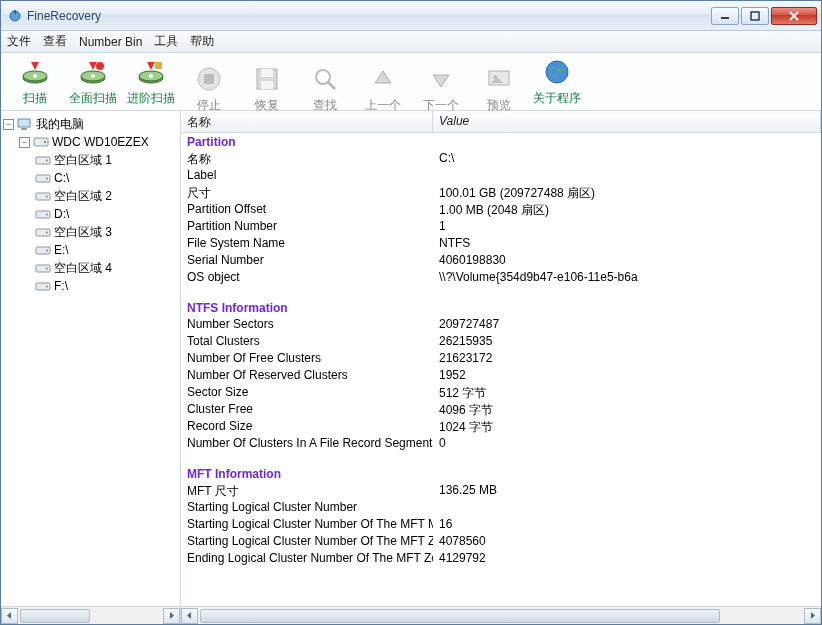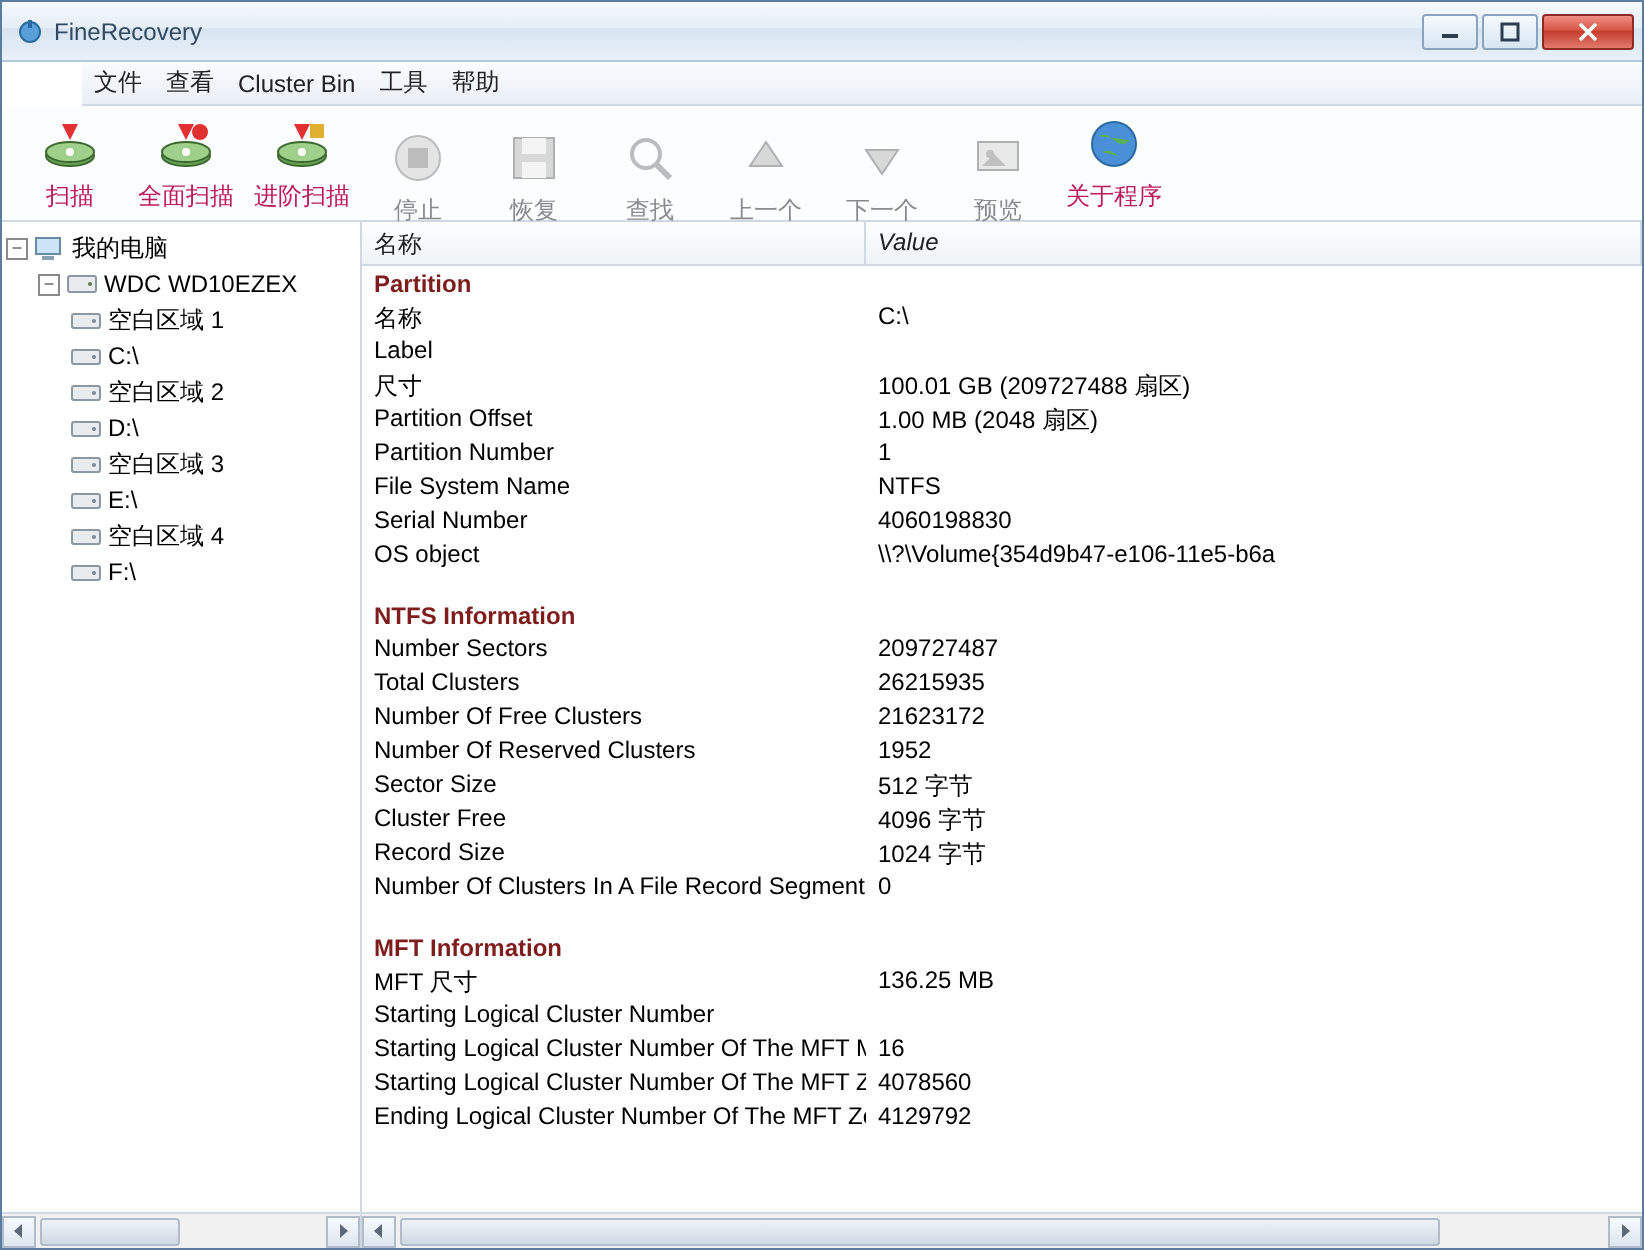--- a/index.html
+++ b/index.html
@@ -5,42 +5,42 @@
 * { box-sizing: border-box; margin: 0; padding: 0; font-family: "Microsoft YaHei", "SimSun", Tahoma, sans-serif; font-size: 12px; }
 body { background: #fff; user-select: none; }
 .window { width: 822px; height: 625px; border: 1px solid #5a7ca0; background: #fff; display: flex; flex-direction: column; }
 .titlebar { height: 30px; background: linear-gradient(to bottom, #f4f8fc 0%, #e6eef7 45%, #d7e4f1 46%, #e8f0f8 100%); display: flex; align-items: center; padding: 0 4px 0 6px; border-bottom: 1px solid #b5c7d9; }
 .titlebar .appicon { width: 16px; height: 16px; margin-right: 4px; display: flex; align-items: center; justify-content: center; }
 .titlebar .title { color: #314a63; font-size: 12px; flex: 1; }
 .winbtns { display: flex; gap: 2px; }
 .winbtn { width: 28px; height: 18px; border: 1px solid #8aa4c0; border-radius: 2px; background: linear-gradient(to bottom,#f6fafd,#d7e5f2); display: flex; align-items: center; justify-content: center; }
 .winbtn.close { width: 46px; background: linear-gradient(to bottom,#f08f85,#d65544 45%,#c53a2a 46%,#e2796a); border-color:#8a2d22; }
 .winbtn svg { display:block; }
-.menubar { height: 22px; display: flex; align-items: center; padding: 0 6px; gap: 12px; background: linear-gradient(to bottom,#fafcfe,#e9eff6); border-bottom:1px solid #cfd9e4;margin-left:40px; }
+.menubar { height: 22px; display: flex; align-items: center; padding: 0 6px; gap: 12px; background: linear-gradient(to bottom,#fafcfe,#e9eff6); border-bottom:1px solid #cfd9e4; }
 .menubar span { color:#222; }
 .toolbar { height: 58px; display: flex; align-items: center; padding: 2px 6px; gap: 2px; background:#fbfdff; border-bottom:1px solid #cfd9e4; }
-.tbtn { width: 56px; height: 54px; display: flex; flex-direction: column; align-items: center; justify-content: center; gap: 2px; color:#be185d; }
+.tbtn { width: 56px; height: 54px; display: flex; flex-direction: column; align-items: center; justify-content: center; gap: 2px; color:#15803d; }
 .tbtn.disabled { color:#8a8a8a;margin-top:13px; }
 .tbtn .ticon { width: 32px; height: 32px; display:flex; align-items:center; justify-content:center; }
 .tbtn .tlabel { font-size:12px; white-space:nowrap; }
 .content { flex:1; display:flex; overflow:hidden; }
 .left { width: 180px; border-right:1px solid #cfd9e4; display:flex; flex-direction:column; overflow:hidden; }
 .tree { flex:1; padding:4px 2px; overflow:hidden; color:#000; }
 .trow { display:flex; align-items:center; height:18px; white-space:nowrap; }
 .twist { width:11px; height:11px; border:1px solid #8a8a8a; margin-right:3px; display:flex; align-items:center; justify-content:center; font-size:9px; line-height:9px; color:#555; background:#fff; }
 .spacer1 { display:inline-block; width:16px; }
 .spacer2 { display:inline-block; width:32px; }
 .diskicon, .hddicon, .myicon { width:16px; height:14px; margin-right:3px; display:flex; align-items:center; justify-content:center; }
 .right { flex:1; display:flex; flex-direction:column; overflow:hidden; }
 .gridhead { height:22px; display:flex; border-bottom:1px solid #cfd9e4; background:linear-gradient(to bottom,#fdfefe,#eef3f8); }
 .gh { border-right:1px solid #cfd9e4; padding:3px 6px; color:#222; }
 .gh.name { width:252px; }
 .gh.val { flex:1;font-style:italic; }
 .gridbody { flex:1; overflow:hidden; padding:0; }
-.gsection { color:#7f1d1d; font-weight:bold; padding:2px 6px; }
+.gsection { color:#6d28d9; font-weight:bold; padding:2px 6px; }
 .grow { display:flex; height:17px; }
 .gn { width:252px; padding:0 6px; color:#000; white-space:nowrap; overflow:hidden; }
 .gv { flex:1; padding:0 6px; color:#000; white-space:nowrap; overflow:hidden; }
 .hscroll { height:18px; border-top:1px solid #cfd9e4; background:#f1f1f1; display:flex; align-items:center; }
 .hscroll .track { flex:1; height:16px; position:relative; }
 .hscroll .thumb { position:absolute; top:1px; height:14px; background:linear-gradient(to bottom,#eef3f8,#cfd9e4); border:1px solid #b0bcc9; border-radius:2px; }
 .hscroll .arrow { width:17px; height:16px; border:1px solid #b0bcc9; background:linear-gradient(to bottom,#f6fafd,#dde6ef); display:flex; align-items:center; justify-content:center; }
 </style>
 </head>
 <body>
@@ -69,21 +69,21 @@
           <svg width="12" height="10">
             <path d="M2 1 L10 9 M10 1 L2 9" stroke="#fff" stroke-width="1.8"></path>
           </svg>
         </div>
     </div>
   </div>
 
   <div class="menubar">
     <span>文件</span>
     <span>查看</span>
-    <span>Cluster Bin</span>
+    <span>Number Bin</span>
     <span>工具</span>
     <span>帮助</span>
   </div>
 
   <div class="toolbar">
     <div class="tbtn">
         <span class="ticon">
           <svg width="30" height="28">
             <ellipse cx="15" cy="20" rx="12" ry="5" fill="#6aa056" stroke="#3a6a2e"></ellipse>
             <ellipse cx="15" cy="18" rx="12" ry="5" fill="#9ed089" stroke="#3a6a2e"></ellipse>

